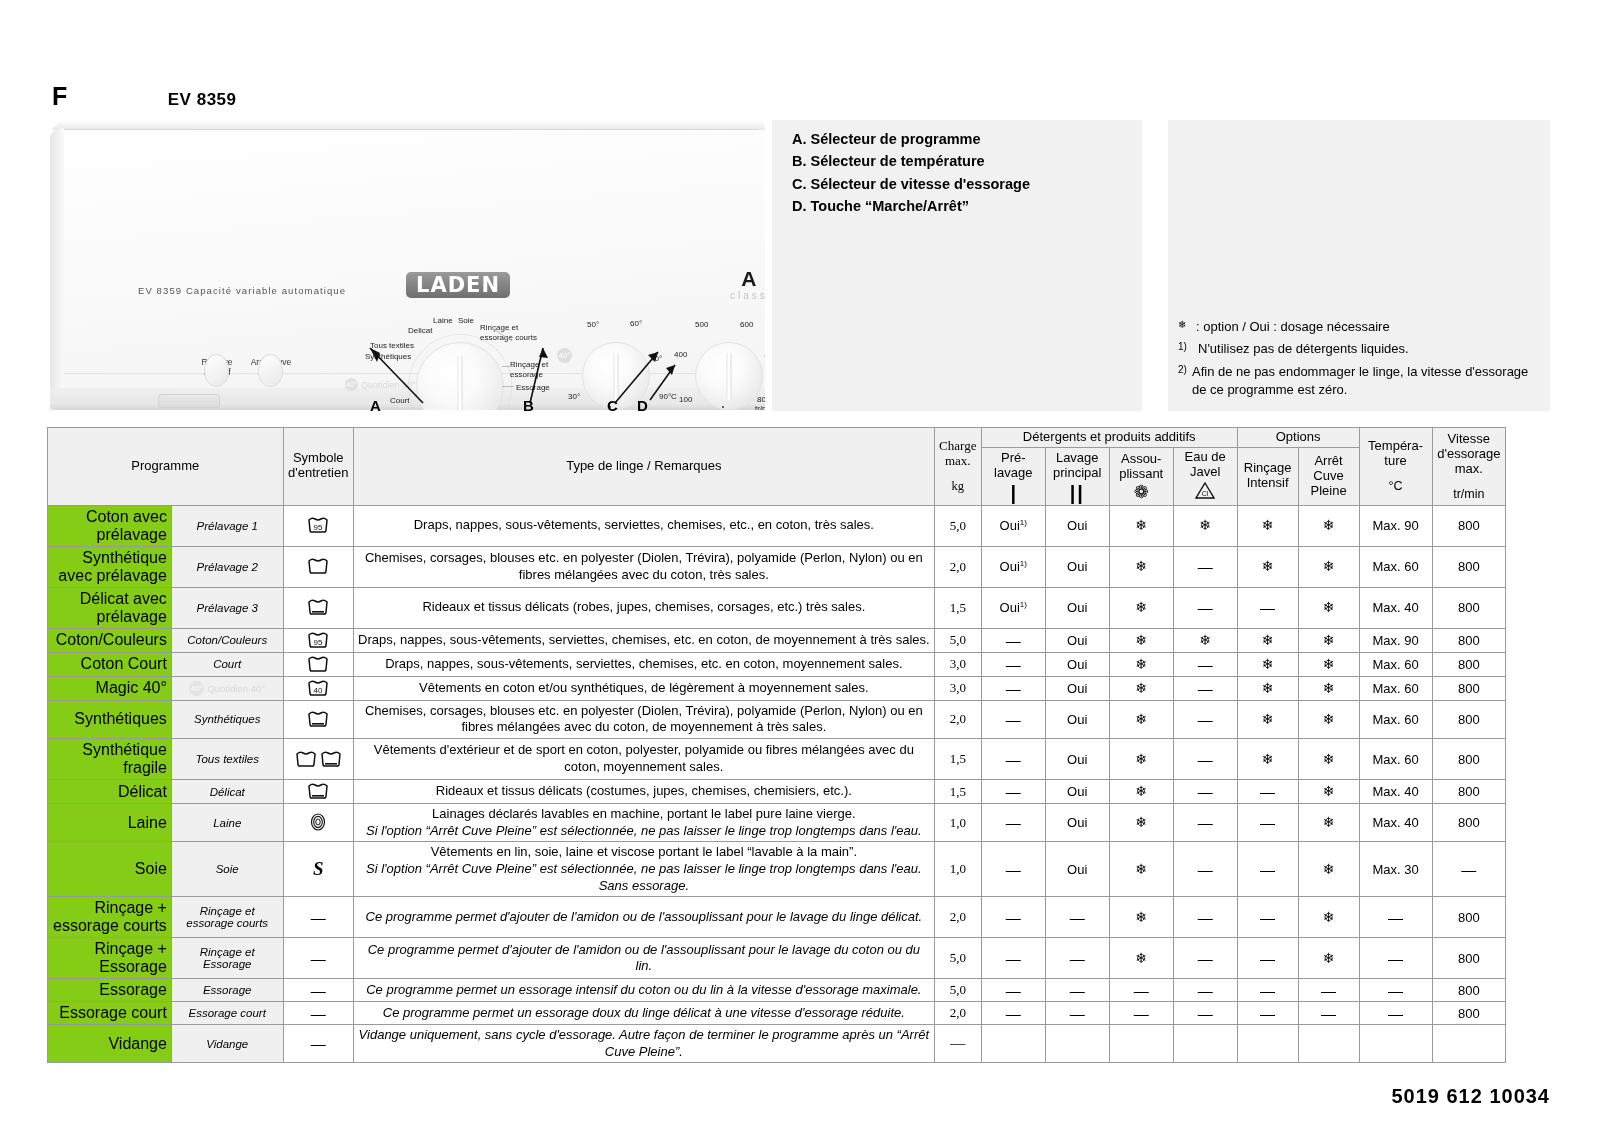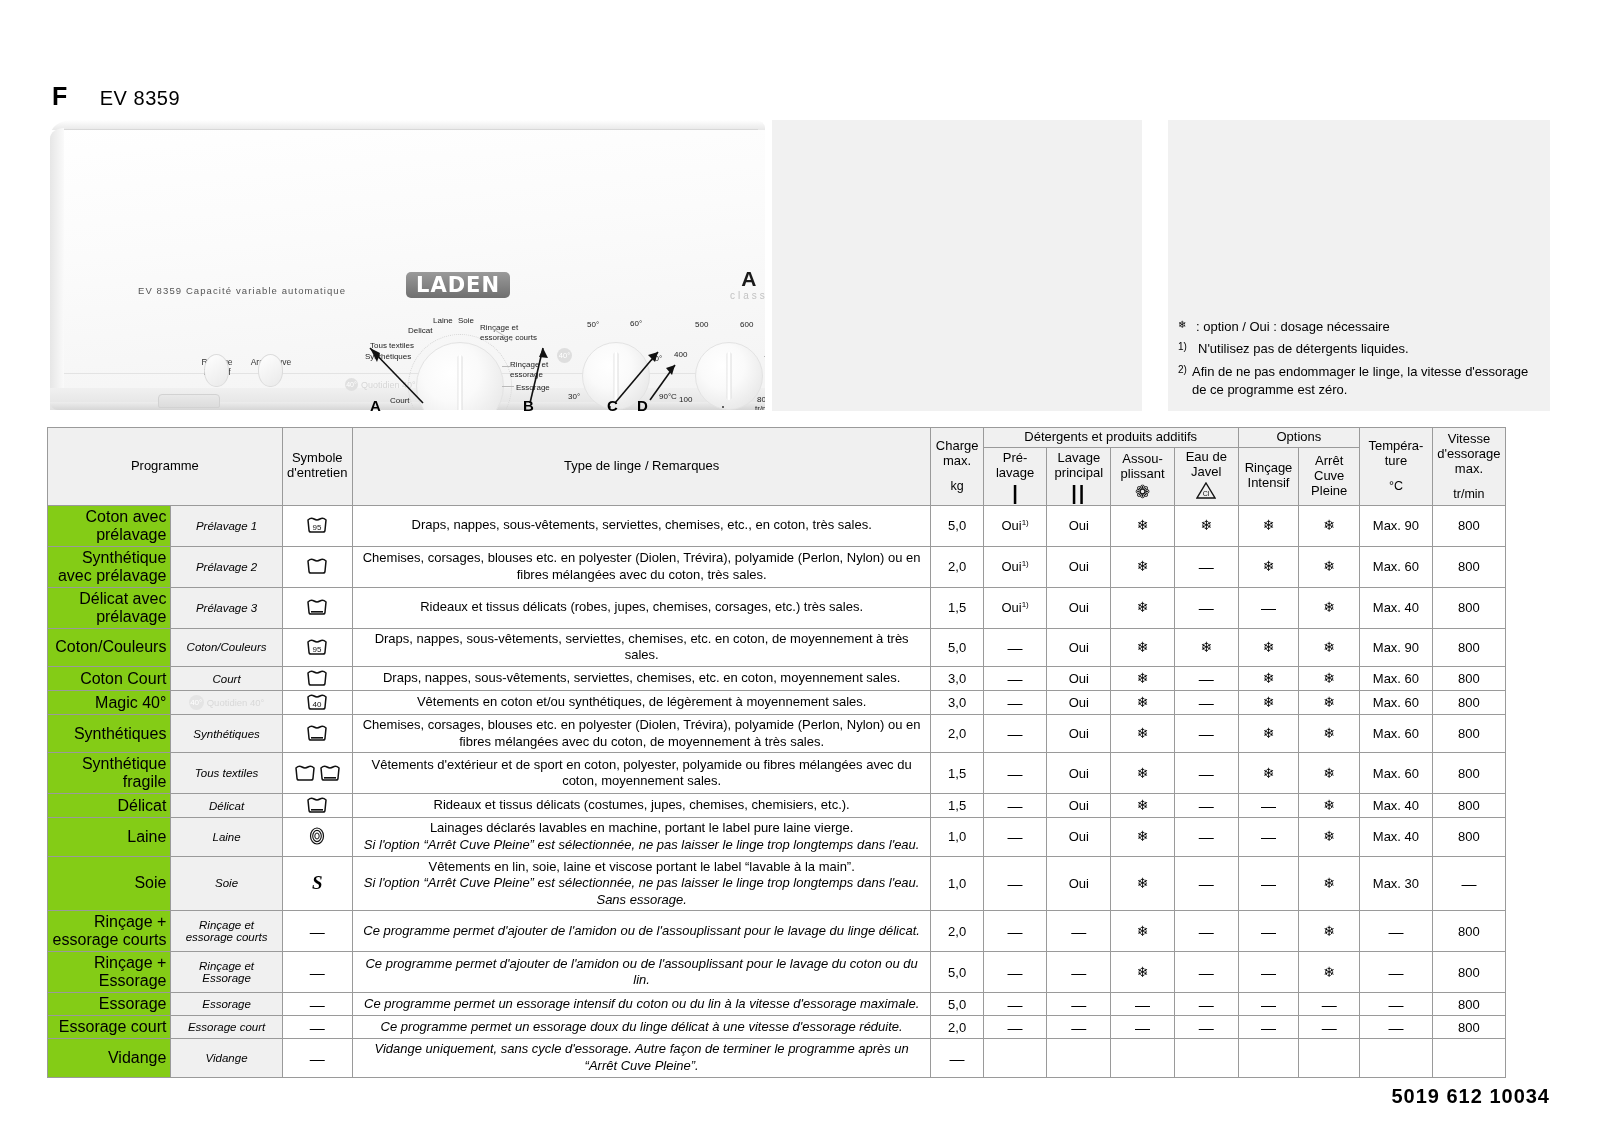--- a/index.html
+++ b/index.html
@@ -9,21 +9,21 @@
     background: #ffffff;
     font-family: "Liberation Sans", sans-serif;
     color: #000;
     overflow: hidden;
   }
   .page { position: relative; width: 1600px; height: 1131px; }
 
   
   .hdr { position: absolute; left: 52px; top: 82px; display: flex; align-items: baseline; }
   .hdr-lang { font-size: 25px; font-weight: bold; letter-spacing: .5px; }
-  .hdr-model { font-size: 20px; font-weight: normal; margin-left: 32px; letter-spacing: .5px; }
+  .hdr-model { font-size: 17px; font-weight: bold; margin-left: 100px; letter-spacing: .5px; }
 
   
   .topband { position: absolute; left: 50px; top: 120px; width: 1500px; height: 295px; }
 
   .machine {
     position: absolute; left: 0; top: 0; width: 715px; height: 290px;
     background: linear-gradient(175deg,#ffffff 0%, #fbfbfb 40%, #f3f3f3 100%);
     border-top-left-radius: 22px 16px;
     border-top-right-radius: 10px 8px;
     overflow: hidden;
@@ -98,21 +98,21 @@
   
   table.prog { position:absolute; left:47px; top:427px; border-collapse:collapse; width:1459px;
      font-size:11.5px; }
   table.prog th, table.prog td { border:1px solid #9a9a9a; padding:2px 4px; vertical-align:middle; }
   table.prog thead th { background:#f0f0f0; font-weight:normal; font-size:13px; text-align:center; line-height:1.15; }
   .hdr-unit{ display:block; margin-top:10px; font-size:12.5px; }
   .c-prog{ width:122px; text-align:right; background:#84cc16; font-size:16px;}
   .c-prog2{ width:110px; text-align:center; background:#f0f0f0; font-style:italic; font-size:11.5px;}
   .c-sym{ width:68px; text-align:center; background:#fff; }
   .c-desc{ width:572px; text-align:center; font-size:13px; line-height:1.28; }
-  .c-num{ width:44px; text-align:center; font-size:13px; }
+  .c-num{ width:44px; text-align:center; font-size:13px;font-family:Liberation Serif, serif; }
   .c-det{ width:63px; text-align:center; font-size:13px; }
   .c-opt{ width:60px; text-align:center; font-size:13px; }
   .c-temp{ width:72px; text-align:center; font-size:13px; }
   .c-spin{ width:62px; text-align:center; font-size:13px; }
   .it{ font-style:italic; }
   .sup{ font-size:8px; vertical-align:super; }
 
   .snowflake{ font-size:14px; line-height:1; }
 
   .nb { position:absolute; left:50px; top:1037px; font-size:15px; font-weight:bold; }
@@ -223,20 +223,26 @@
       <polygon points="608,232 605,242 598,235" fill="#111"></polygon>
       <line x1="600" y1="280" x2="625" y2="245" stroke="#111" stroke-width="1.6"></line>
       <polygon points="625,245 622,255 616,248" fill="#111"></polygon>
     </svg>
 
     <div class="alabel" style="left:320px; top:277px;">A</div>
     <div class="alabel" style="left:473px; top:277px;">B</div>
     <div class="alabel" style="left:557px; top:277px;">C</div>
     <div class="alabel" style="left:587px; top:277px;">D</div>
 
+    <div class="legendlist">
+      <div>A. Sélecteur de programme</div>
+      <div>B. Sélecteur de température</div>
+      <div>C. Sélecteur de vitesse d'essorage</div>
+      <div>D. Touche “Marche/Arrêt”</div>
+    </div>
 
     <div class="notes">
       <div class="nrow">
         <span class="sup snow" style="width:18px;">❄</span>
         <span>: option / Oui : dosage nécessaire</span>
       </div>
       <div class="nrow">
         <span class="sup">1)</span>
         <span>N'utilisez pas de détergents liquides.</span>
       </div>

